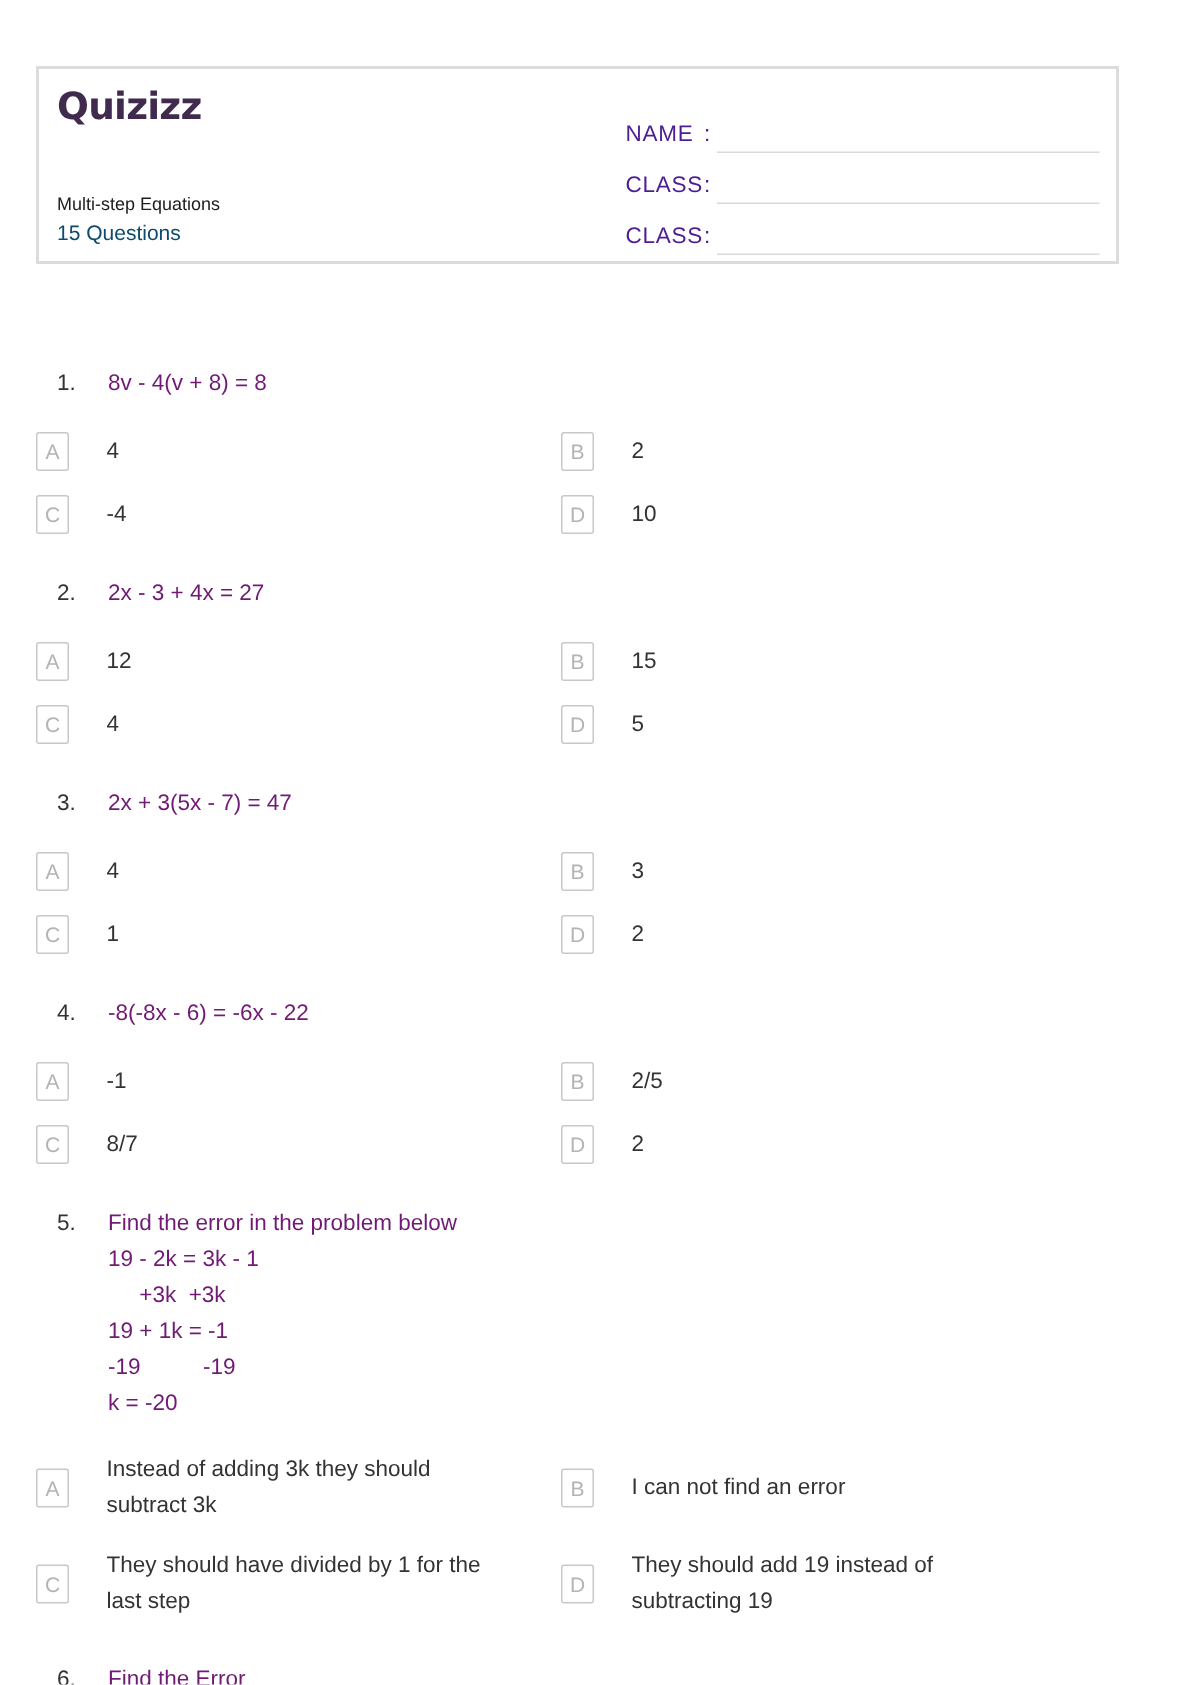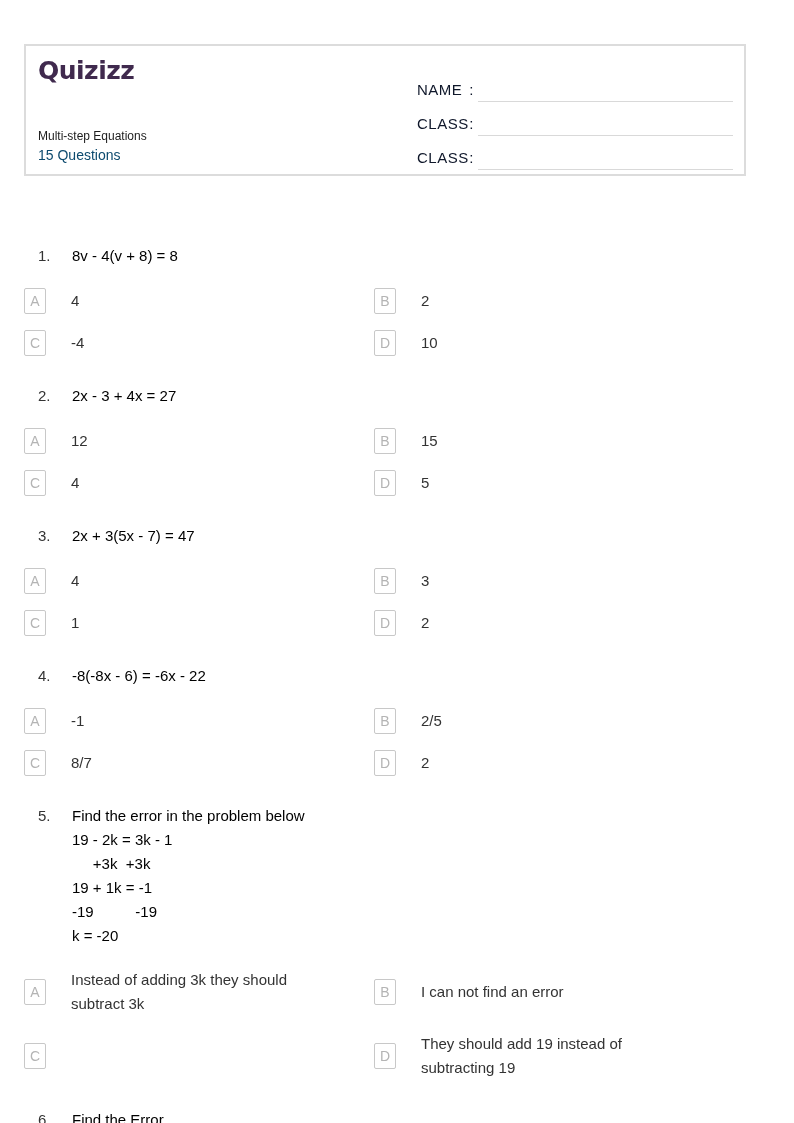--- a/index.html
+++ b/index.html
@@ -27,31 +27,31 @@
     color: #402a4e;
   }
   .meta { position: absolute; left: 12px; bottom: 11px; }
   .title { font-size: 12px; color: #1c1c1c; margin-bottom: 4px; }
   .subtitle { font-size: 14px; color: #0c4a6e; }
 
   .fields { position: absolute; top: 22px; right: 11px; width: 316px; }
   .f-row { display: flex; align-items: flex-end; height: 34px; }
   .f-label {
     width: 57px; display: flex; justify-content: space-between;
-    font-size: 15px; color: #0f172a; letter-spacing: 0.5px;
+    font-size: 15px; color: #4c1d95; letter-spacing: 0.5px;
     padding-bottom: 4px; flex: 0 0 57px;
   }
   .f-line { flex: 1; border-bottom: 1px solid #d9d9d9; margin-left: 4px; }
 
   
   .questions { margin-top: 68px; }
   .question { margin-bottom: 28px; }
   .q-row { display: flex; margin-bottom: 20px; }
   .q-num { flex: 0 0 48px; box-sizing: border-box; padding-left: 14px; font-size: 15px; line-height: 24px; color: #333; }
-  .q-text { font-size: 15px; line-height: 24px; color: #000000; white-space: pre-wrap; }
+  .q-text { font-size: 15px; line-height: 24px; color: #701a75; white-space: pre-wrap; }
 
   .options {
     display: grid;
     grid-template-columns: 350px auto;
     justify-content: start;
     row-gap: 16px;
   }
   .option { display: flex; align-items: center; }
   .opt-box {
     flex: 0 0 22px; width: 22px; height: 26px;
@@ -231,20 +231,21 @@
     <span class="opt-text">Instead of adding 3k they should subtract 3k</span>
   </div>
 
   <div class="option">
     <span class="opt-box">B</span>
     <span class="opt-text">I can not find an error</span>
   </div>
 
   <div class="option">
     <span class="opt-box">C</span>
+    <span class="opt-text">They should have divided by 1 for the last step</span>
   </div>
 
   <div class="option">
     <span class="opt-box">D</span>
     <span class="opt-text">They should add 19 instead of subtracting 19</span>
   </div>
 </div>
   </section>
 
   <section class="question">

